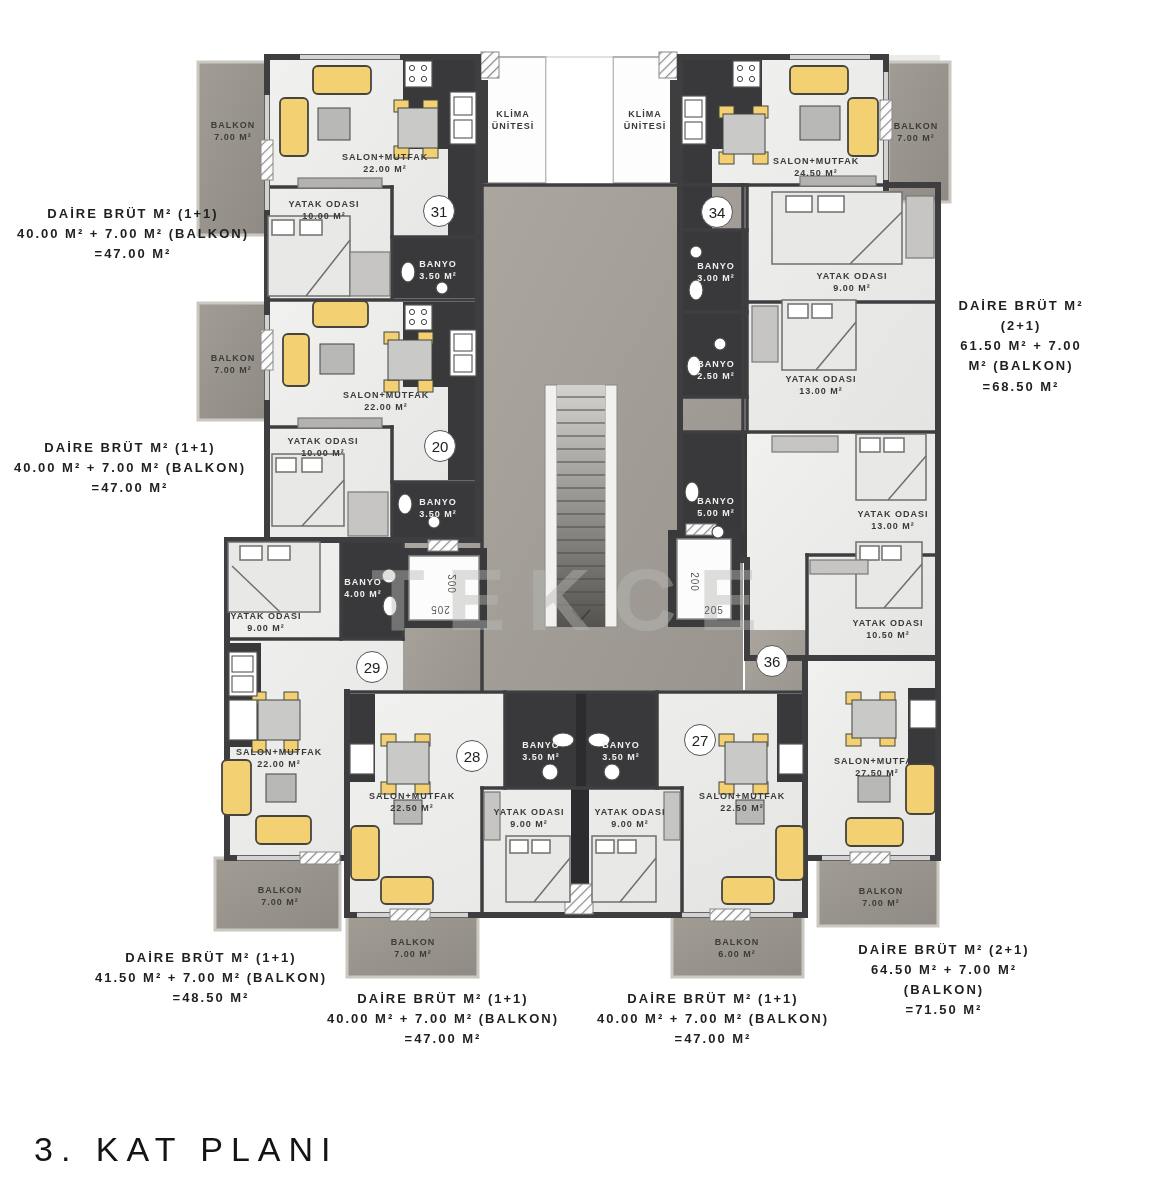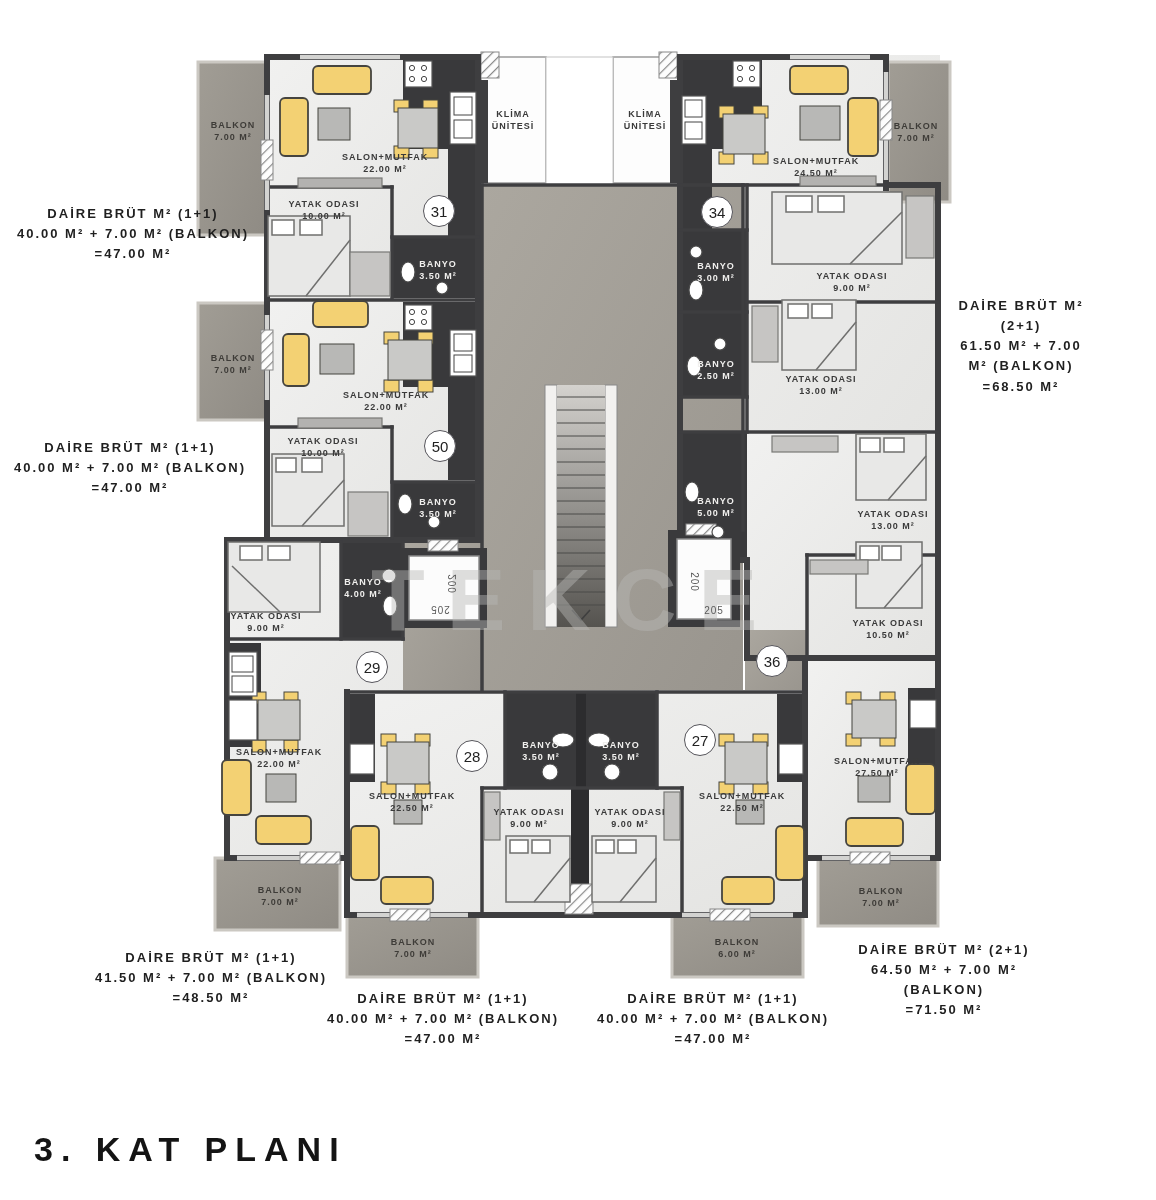--- a/index.html
+++ b/index.html
@@ -20,21 +20,21 @@
               font-size:15px;color:#222;}
   .annotation{position:absolute;transform:translate(-50%,-50%);z-index:3;
               font-size:13px;font-weight:bold;line-height:1.55;letter-spacing:2px;
               color:#1f1f1f;text-align:center;white-space:pre-line;}
   .elev-num{position:absolute;z-index:3;font-size:10px;color:#5a5a5a;letter-spacing:1px;}
   .rotm90{transform:translate(-50%,-50%) rotate(-90deg) scaleX(-1);}
   .rot90{transform:translate(-50%,-50%) rotate(90deg);}
   .rot180{transform:translate(-50%,-50%) rotate(180deg);}
   .norm{transform:translate(-50%,-50%);}
   .plan-title{position:absolute;left:34px;top:1130px;z-index:3;font-size:34px;
-              font-weight:bold;letter-spacing:8px;color:#141414;}
+              font-weight:normal;letter-spacing:8px;color:#141414;}
 </style>
 </head>
 <body>
 
 <div class="canvas">
 
 <svg width="1156" height="1200" viewBox="0 0 1156 1200">
   <defs>
     <pattern id="hatch" width="7" height="7" patternUnits="userSpaceOnUse" patternTransform="rotate(45)">
       <rect width="7" height="7" fill="#fdfdfd"></rect>
@@ -484,21 +484,21 @@
 22.50 M²</div>
 <div class="room-label" style="left:742px;top:802px">SALON+MUTFAK
 22.50 M²</div>
 <div class="room-label balcony" style="left:413px;top:948px">BALKON
 7.00 M²</div>
 <div class="room-label balcony" style="left:737px;top:948px">BALKON
 6.00 M²</div>
 
 <div class="unit-badge" style="left:439px;top:211px">31</div>
 <div class="unit-badge" style="left:717px;top:212px">34</div>
-<div class="unit-badge" style="left:440px;top:446px">50</div>
+<div class="unit-badge" style="left:440px;top:446px">20</div>
 <div class="unit-badge" style="left:372px;top:667px">29</div>
 <div class="unit-badge" style="left:772px;top:661px">36</div>
 <div class="unit-badge" style="left:472px;top:756px">28</div>
 <div class="unit-badge" style="left:700px;top:740px">27</div>
 
 <div class="elev-num rotm90" style="left:452px;top:584px">200</div>
 <div class="elev-num rot180" style="left:440px;top:609px">205</div>
 <div class="elev-num rot90" style="left:694px;top:582px">200</div>
 <div class="elev-num norm" style="left:714px;top:610px">205</div>
 

